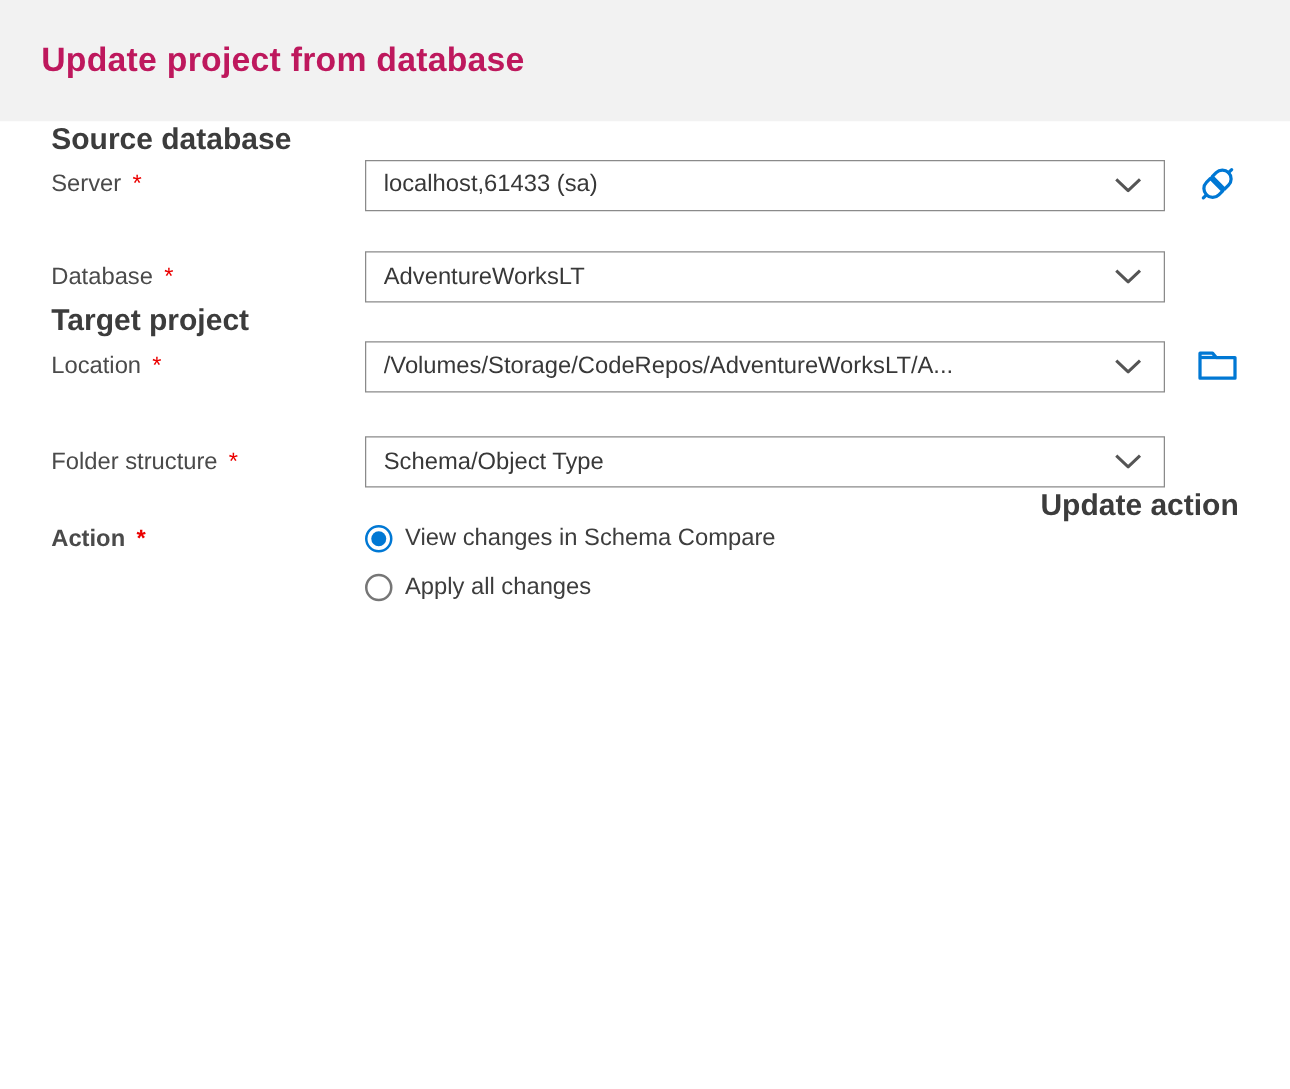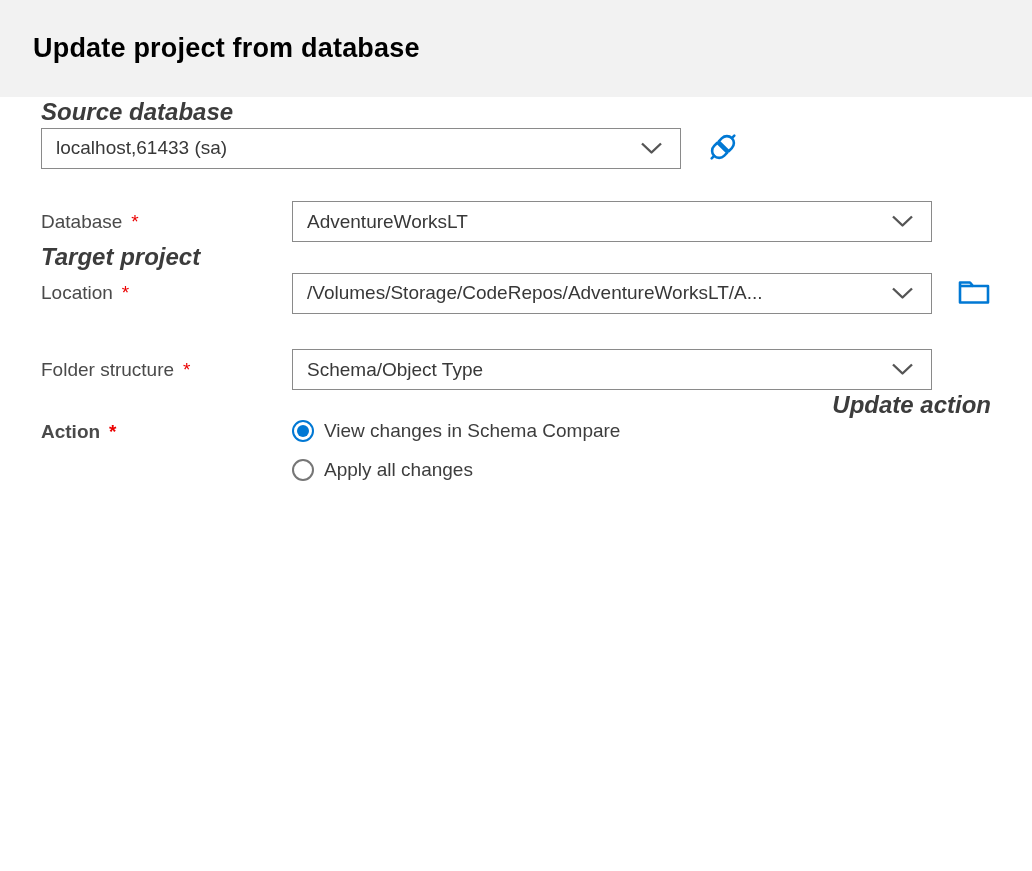--- a/index.html
+++ b/index.html
@@ -16,31 +16,30 @@
     height: 97px;
     background: #f2f2f2;
     display: flex;
     align-items: center;
     padding: 0 33px;
   }
   .dialog-header h1 {
     margin: 0;
     font-size: 27px;
     font-weight: 700;
-    color: #000000;
+    color: #be185d;
     letter-spacing: 0.2px;
   }
   .content { padding: 0 41px; }
   h2.section-title {
     margin: 0;
     font-size: 24px;
     font-weight: 700;
     color: #3c3c3c;
     line-height: 30px;
-    font-style: italic;
   }
   .mt-source { margin-top: 61px; margin-bottom: 45px; }
   .mt-target { margin-top: 58px; margin-bottom: 49px; }
   .mt-update { margin-top: 60px; margin-bottom: 54px; text-align: right; }
   .form-row {
     display: flex;
     align-items: center;
   }
   .gap-after { margin-bottom: 32px; }
   .gap-after-sm { margin-bottom: 35px; }
@@ -127,20 +126,23 @@
 
 <div class="dialog-header">
   <h1>Update project from database</h1>
 </div>
 
 <div class="content">
 
   <h2 class="section-title mt-source">Source database</h2>
 
   <div class="form-row gap-after">
+    <div class="field-label">
+      <span>Server</span><span class="required-asterisk">*</span>
+    </div>
     <div class="field-area">
       <div class="dropdown">
         <span class="value">localhost,61433 (sa)</span>
         <span class="chevron">
           <svg width="23" height="13" viewBox="0 0 23 13">
               <path d="M2 1.5 L11.5 10.5 L21 1.5" stroke="#555555" stroke-width="2.4" fill="none" stroke-linejoin="round"></path>
             </svg>
         </span>
       </div>
       <button class="icon-btn" title="">

